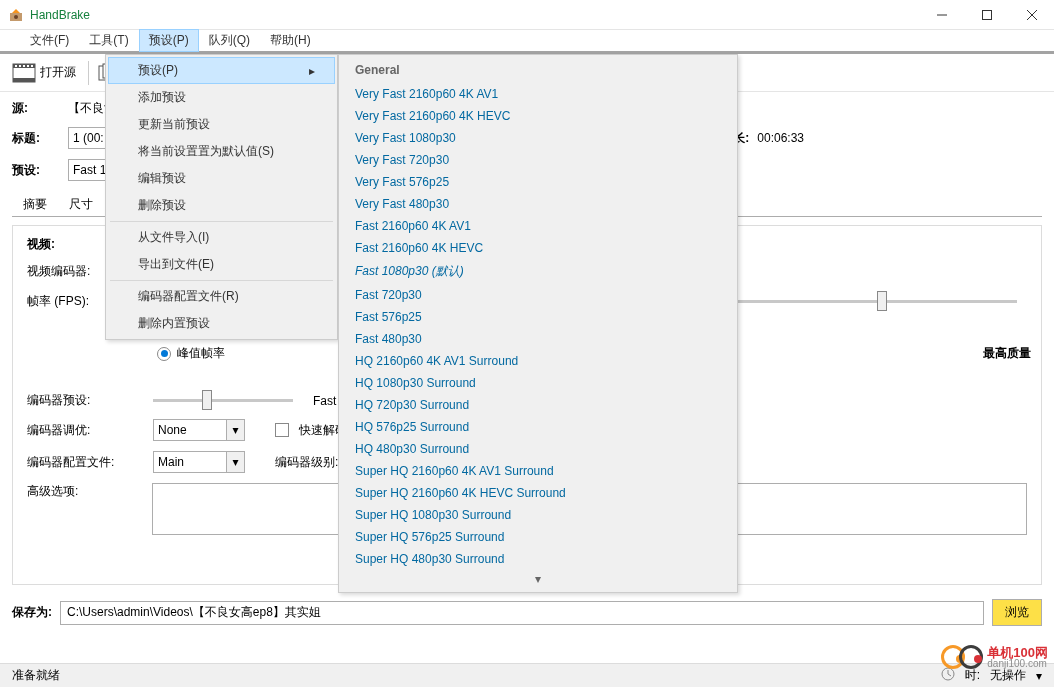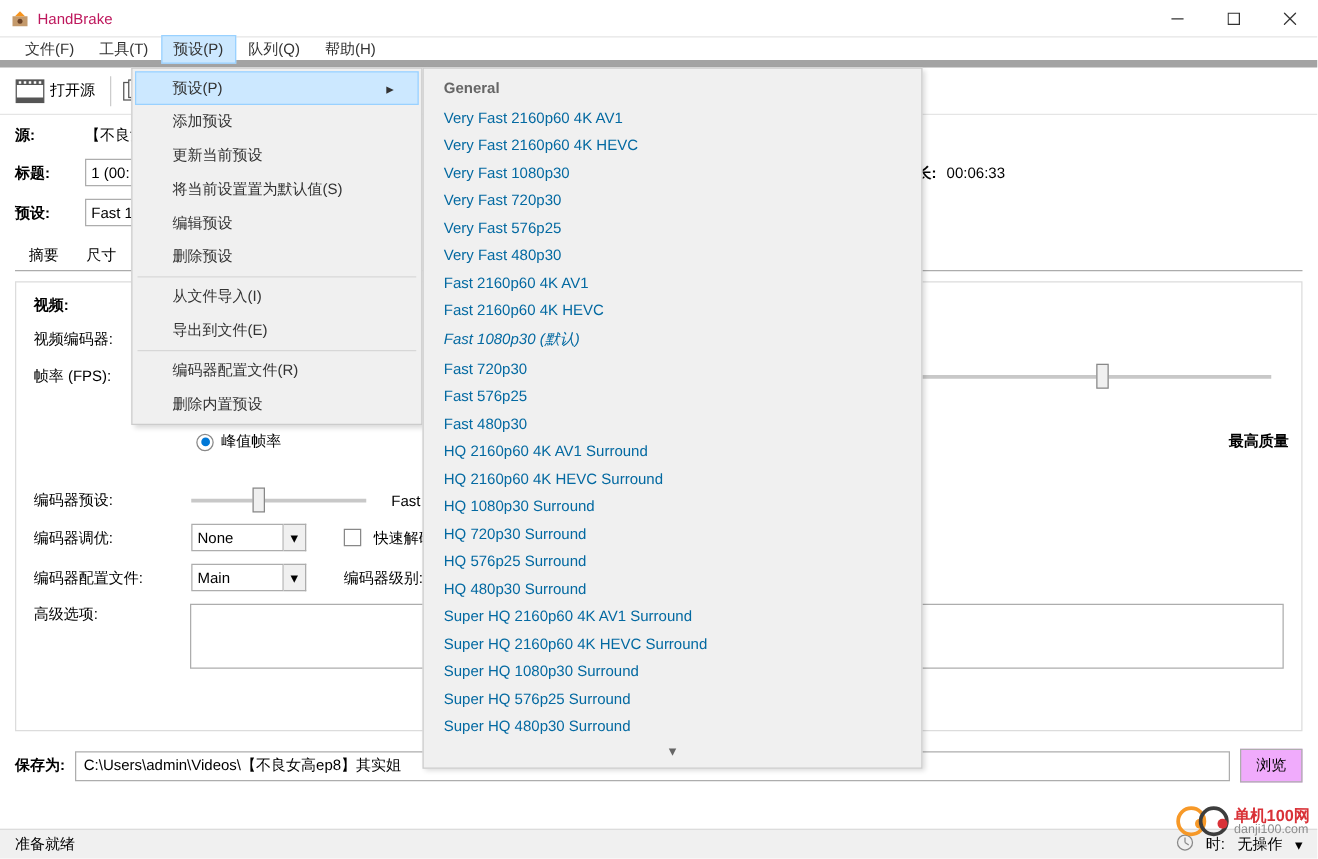--- a/index.html
+++ b/index.html
@@ -1,24 +1,24 @@
 <!DOCTYPE html>
 <html><head>
 <meta charset="utf-8">
 <style>
 * { box-sizing: border-box; margin: 0; padding: 0; font-family: "Microsoft YaHei", "Segoe UI", sans-serif; font-size: 12px; }
 body { background: #fff; width: 1054px; height: 687px; overflow: hidden; position: relative; }
 
 .titlebar { height: 30px; display: flex; align-items: center; padding-left: 8px; border-bottom: 1px solid #e5e5e5; }
 .titlebar-icon { width: 16px; height: 16px; margin-right: 6px; display: inline-flex; }
-.titlebar-title { flex: 1; font-size: 12px; color: #be185d; }
+.titlebar-title { flex: 1; font-size: 12px; color: #15803d; }
 .win-controls { display: flex; }
 .win-btn { width: 45px; height: 30px; display: flex; align-items: center; justify-content: center; color: #333; }
 
-.menubar { height: 24px; display: flex; align-items: center; padding-left: 10px; border-bottom: 6px solid #a3a3a3; }
+.menubar { height: 24px; display: flex; align-items: center; padding-left: 20px; border-bottom: 3px solid #a3a3a3; }
 .menu-item { padding: 3px 10px; color: #333; }
 .menu-item.active { background: #cce8ff; border: 1px solid #99d1ff; padding: 2px 9px; }
 
 .toolbar { height: 38px; display: flex; align-items: center; padding-left: 8px; gap: 8px; border-bottom: 1px solid #e5e5e5; }
 .tool-btn { display: flex; align-items: center; gap: 4px; padding: 2px 4px; }
 .tool-icon { width: 24px; height: 22px; display: inline-flex; align-items: center; justify-content: center; }
 
 .content { padding: 8px 12px; }
 .row { display: flex; align-items: center; margin-bottom: 10px; gap: 8px; }
 .label { font-weight: bold; width: 48px; }
@@ -38,21 +38,21 @@
 .radio { width: 14px; height: 14px; border: 1px solid #888; border-radius: 50%; display: inline-flex; align-items: center; justify-content: center; }
 .radio.checked::after { content: ""; width: 7px; height: 7px; background: #0078d7; border-radius: 50%; }
 
 .slider-track { flex: 1; height: 3px; background: #c8c8c8; position: relative; margin: 0 10px; }
 .slider-thumb { position: absolute; width: 10px; height: 20px; background: #f0f0f0; border: 1px solid #888; top: -9px; }
 
 textarea.adv { width: 890px; height: 52px; border: 1px solid #adadad; resize: none; }
 
 .save-row { display: flex; align-items: center; gap: 8px; padding: 6px 12px; }
 .save-input { flex: 1; border: 1px solid #adadad; padding: 3px 6px; height: 24px; }
-.browse-btn { padding: 4px 12px; border: 1px solid #adadad; background: #f0abfc; }
+.browse-btn { padding: 4px 12px; border: 1px solid #adadad; background: #fde047; }
 
 .statusbar { position: absolute; bottom: 0; left: 0; right: 0; height: 24px; display: flex; align-items: center; padding: 0 12px; background: #f0f0f0; border-top: 1px solid #dcdcdc; justify-content: space-between; }
 .status-right { display: flex; align-items: center; gap: 10px; }
 
 
 .dropdown { position: absolute; background: #f0f0f0; border: 1px solid #cccccc; box-shadow: 2px 2px 4px rgba(0,0,0,0.15); z-index: 100; }
 .dd-preset { left: 105px; top: 54px; width: 233px; padding: 2px; }
 .dd-item { padding: 5px 20px 5px 30px; color: #333; display: flex; justify-content: space-between; align-items: center; }
 .dd-item.hi { background: #cce8ff; border: 1px solid #99d1ff; padding: 4px 19px 4px 29px; }
 .dd-sep { height: 1px; background: #d7d7d7; margin: 2px 2px; }
@@ -283,21 +283,20 @@
       <div class="dd-sub-item">Very Fast 720p30</div>
       <div class="dd-sub-item">Very Fast 576p25</div>
       <div class="dd-sub-item">Very Fast 480p30</div>
       <div class="dd-sub-item">Fast 2160p60 4K AV1</div>
       <div class="dd-sub-item">Fast 2160p60 4K HEVC</div>
       <div class="dd-sub-item default">Fast 1080p30   (默认)</div>
       <div class="dd-sub-item">Fast 720p30</div>
       <div class="dd-sub-item">Fast 576p25</div>
       <div class="dd-sub-item">Fast 480p30</div>
       <div class="dd-sub-item">HQ 2160p60 4K AV1 Surround</div>
-      <div class="dd-sub-item">HQ 2160p60 4K HEVC Surround</div>
       <div class="dd-sub-item">HQ 1080p30 Surround</div>
       <div class="dd-sub-item">HQ 720p30 Surround</div>
       <div class="dd-sub-item">HQ 576p25 Surround</div>
       <div class="dd-sub-item">HQ 480p30 Surround</div>
       <div class="dd-sub-item">Super HQ 2160p60 4K AV1 Surround</div>
       <div class="dd-sub-item">Super HQ 2160p60 4K HEVC Surround</div>
       <div class="dd-sub-item">Super HQ 1080p30 Surround</div>
       <div class="dd-sub-item">Super HQ 576p25 Surround</div>
       <div class="dd-sub-item">Super HQ 480p30 Surround</div>
     </div>

